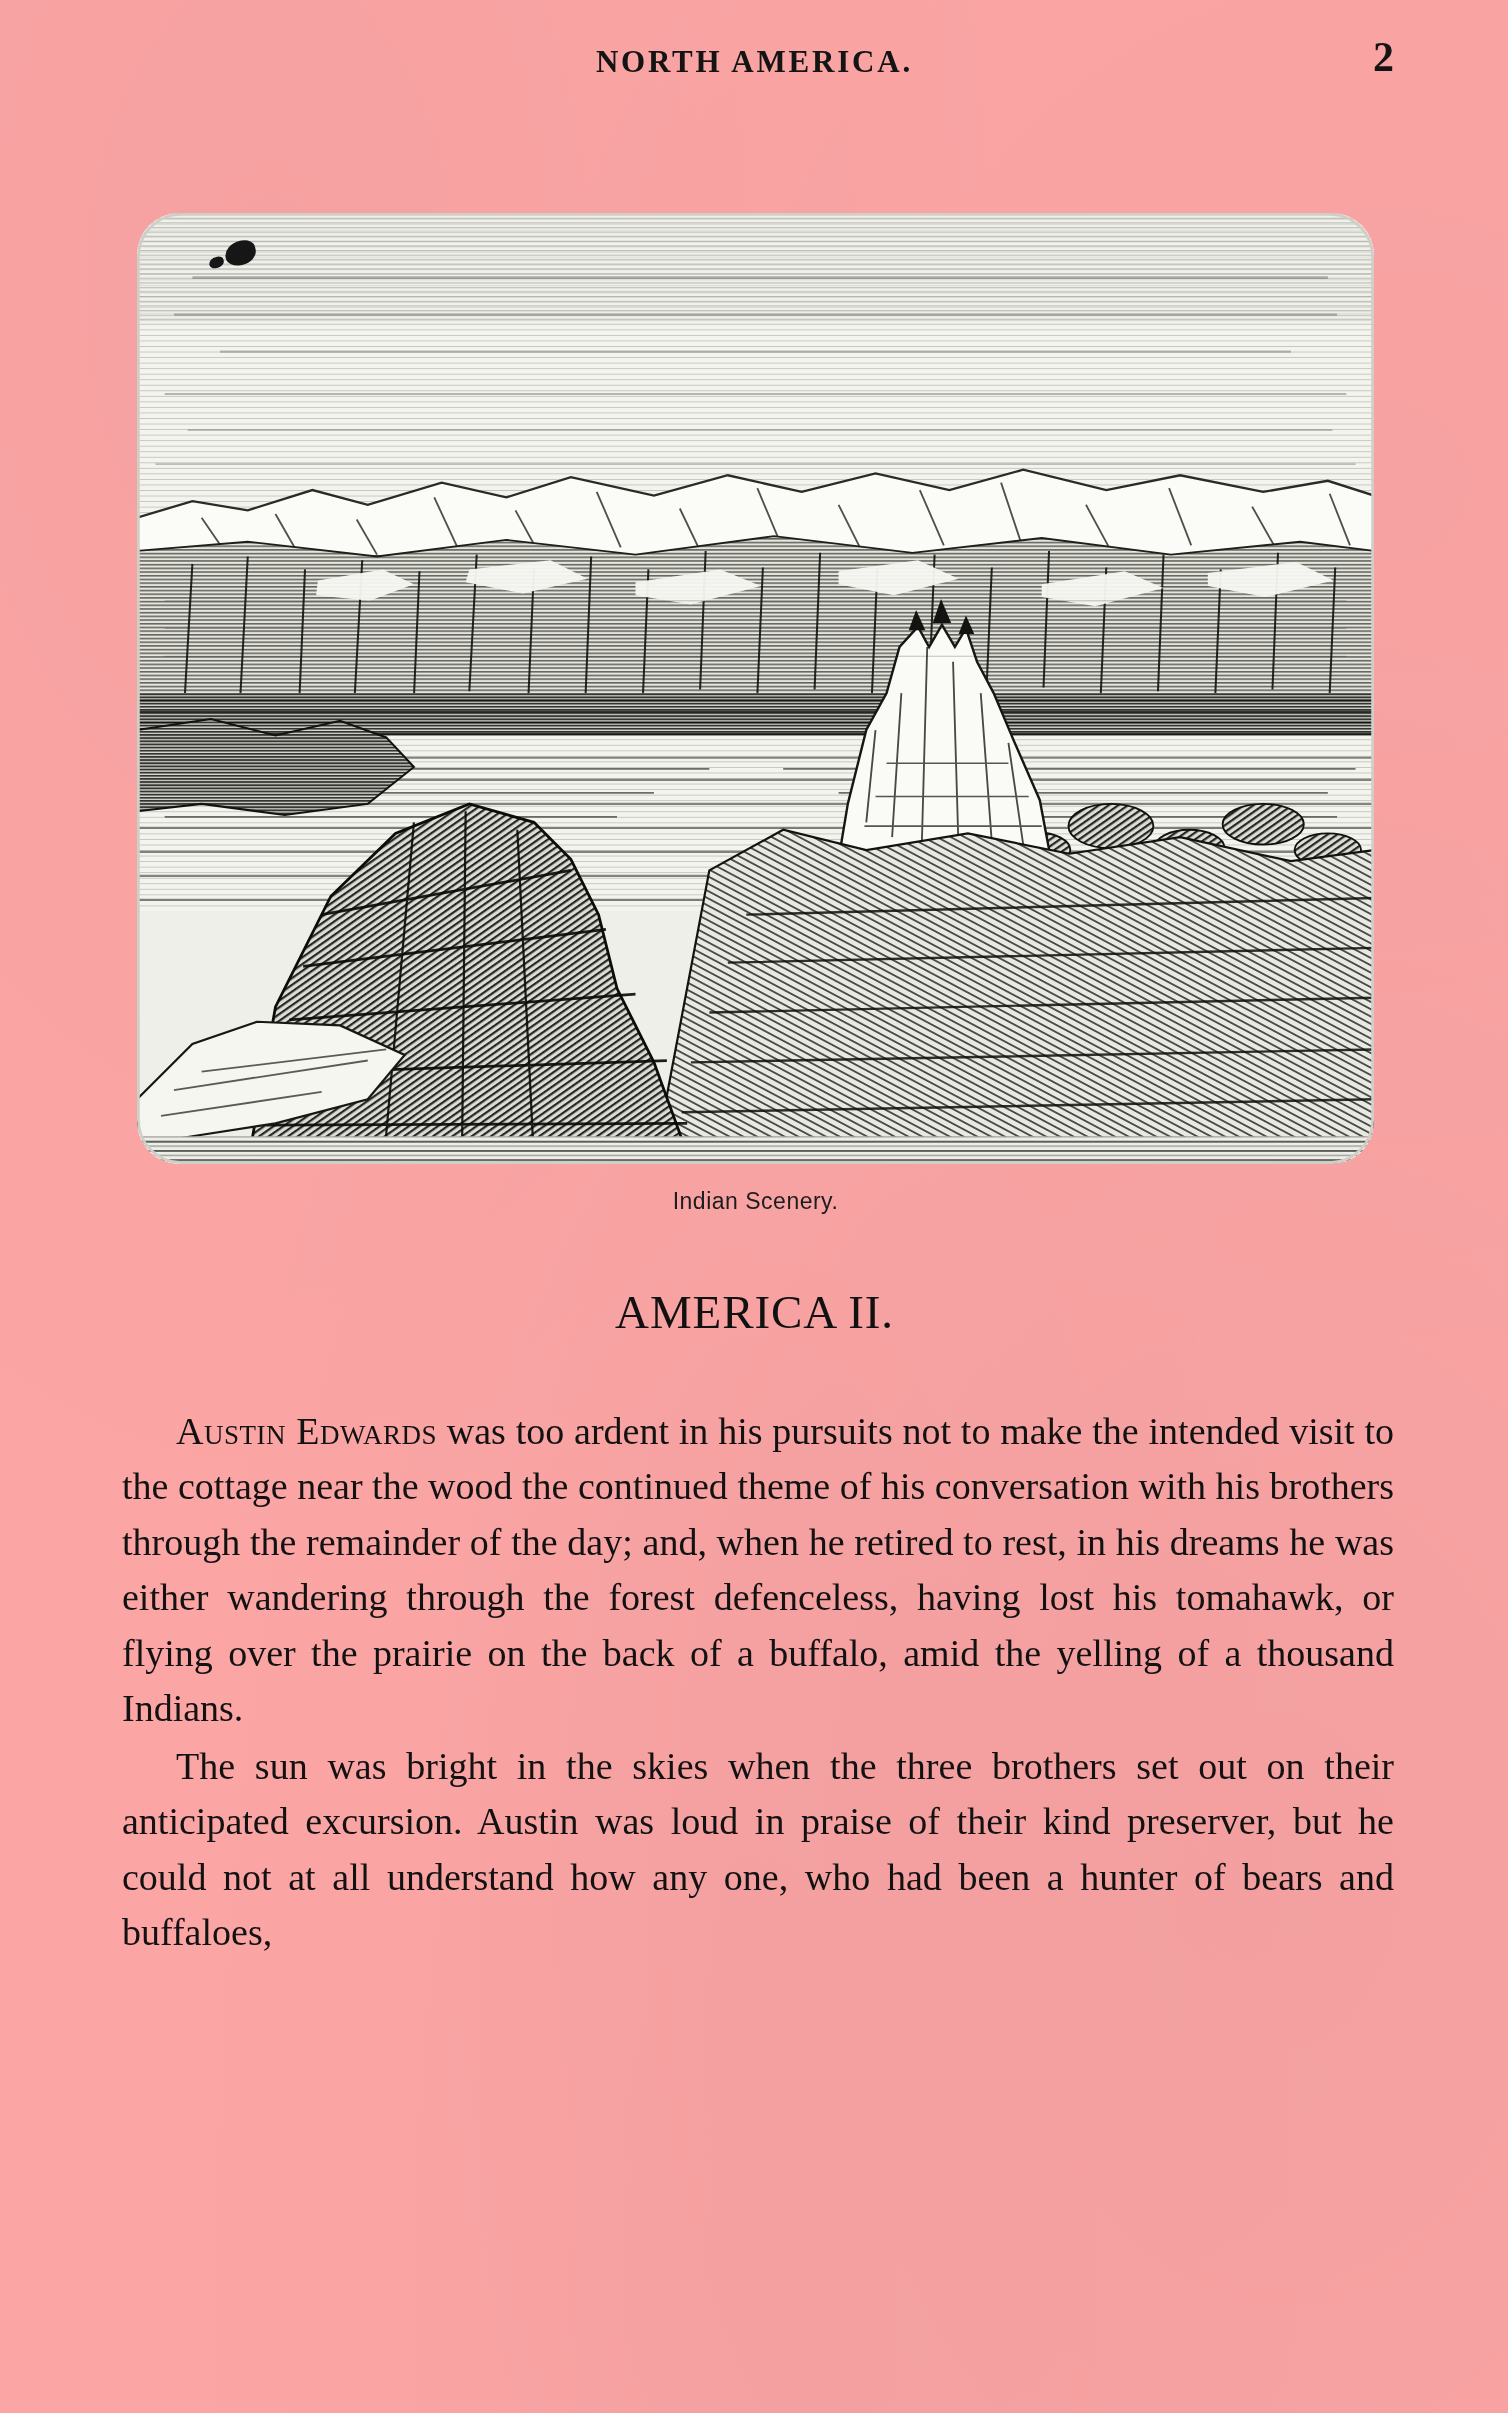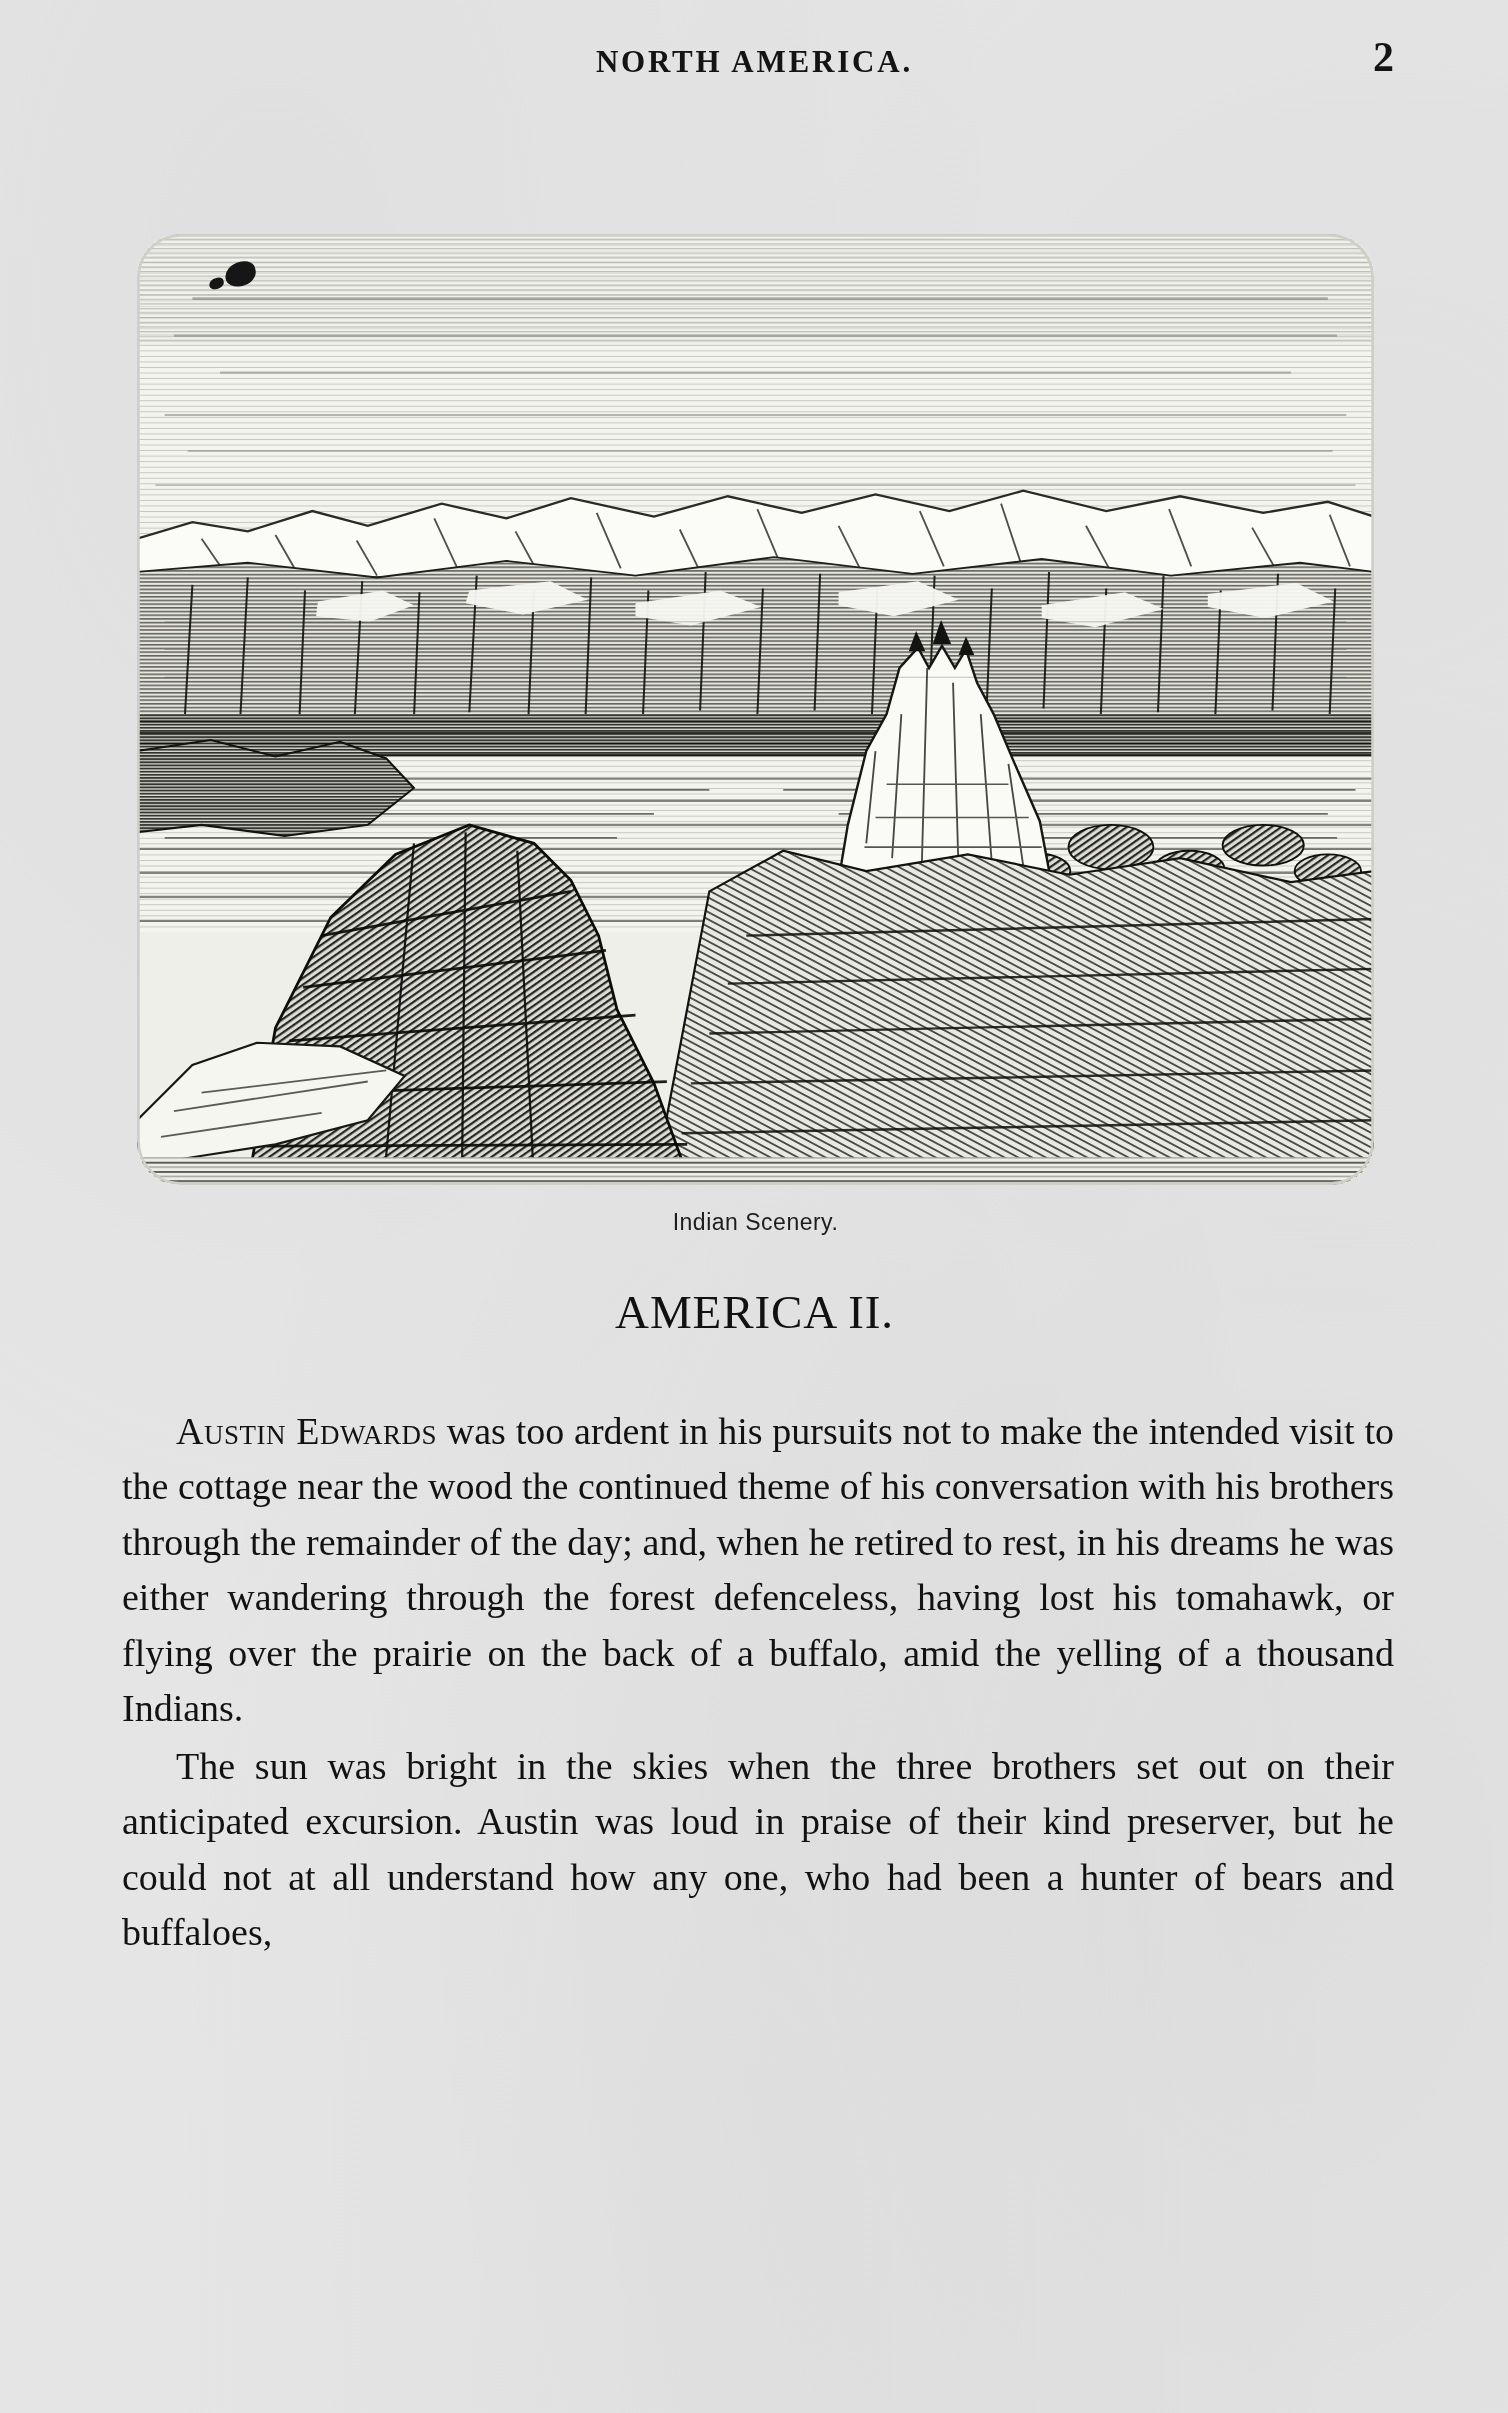--- a/index.html
+++ b/index.html
@@ -11,21 +11,21 @@
     width: 1509px;
     height: 2413px;
     position: relative;
     font-family: "Liberation Serif", serif;
     color: #1a1a1a;
     overflow: hidden;
   }
   .page {
     position: absolute;
     inset: 0;
-    background: #e5e5e5;
+    background: #fca5a5;
   }
   
   .page::before {
     content: "";
     position: absolute;
     inset: 0;
     background:
       radial-gradient(ellipse at 18% 12%, rgba(0,0,0,0.025), rgba(0,0,0,0) 45%),
       radial-gradient(ellipse at 85% 78%, rgba(0,0,0,0.03), rgba(0,0,0,0) 50%),
       radial-gradient(ellipse at 50% 95%, rgba(0,0,0,0.02), rgba(0,0,0,0) 60%),
@@ -59,21 +59,21 @@
     font-family: "Liberation Serif", serif;
     font-weight: bold;
     font-size: 42px;
     color: #141414;
   }
 
   
   .figure {
     position: absolute;
     left: 137px;
-    top: 234px;
+    top: 213px;
     width: 1237px;
   }
   .engraving {
     position: relative;
     width: 1237px;
     height: 951px;
     border-radius: 42px;
     overflow: hidden;
     background: #efefe9;
   }

